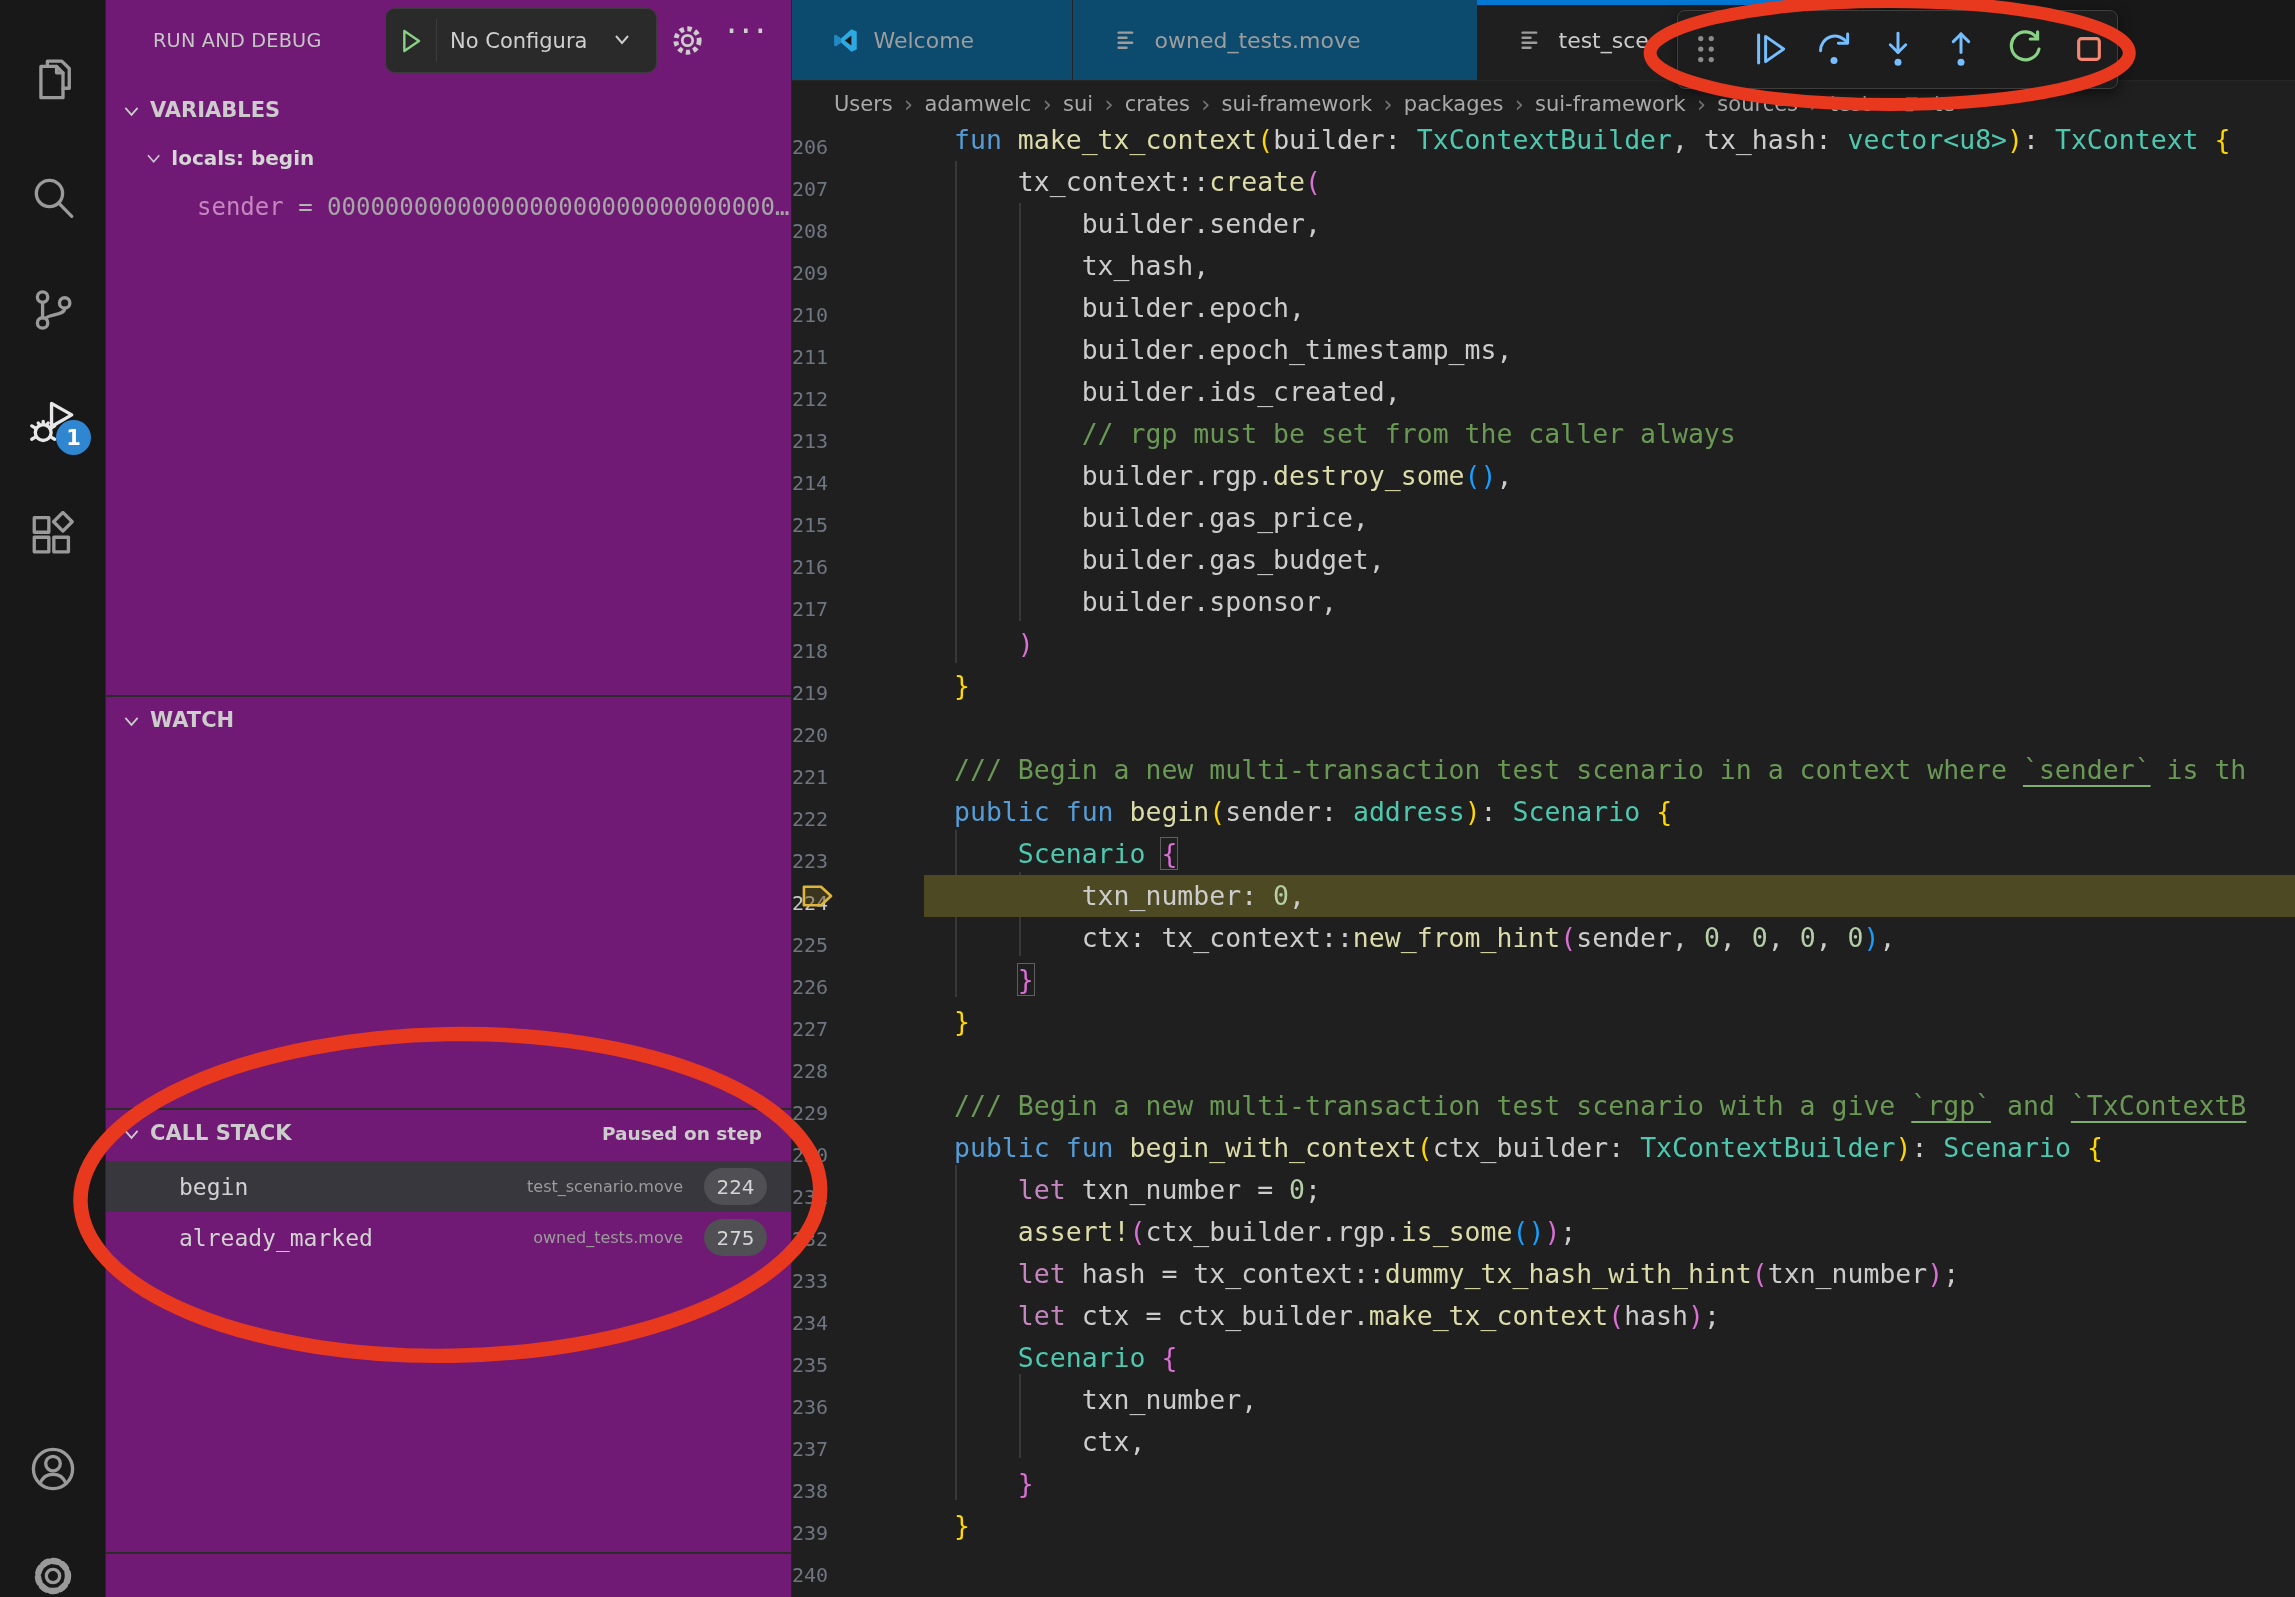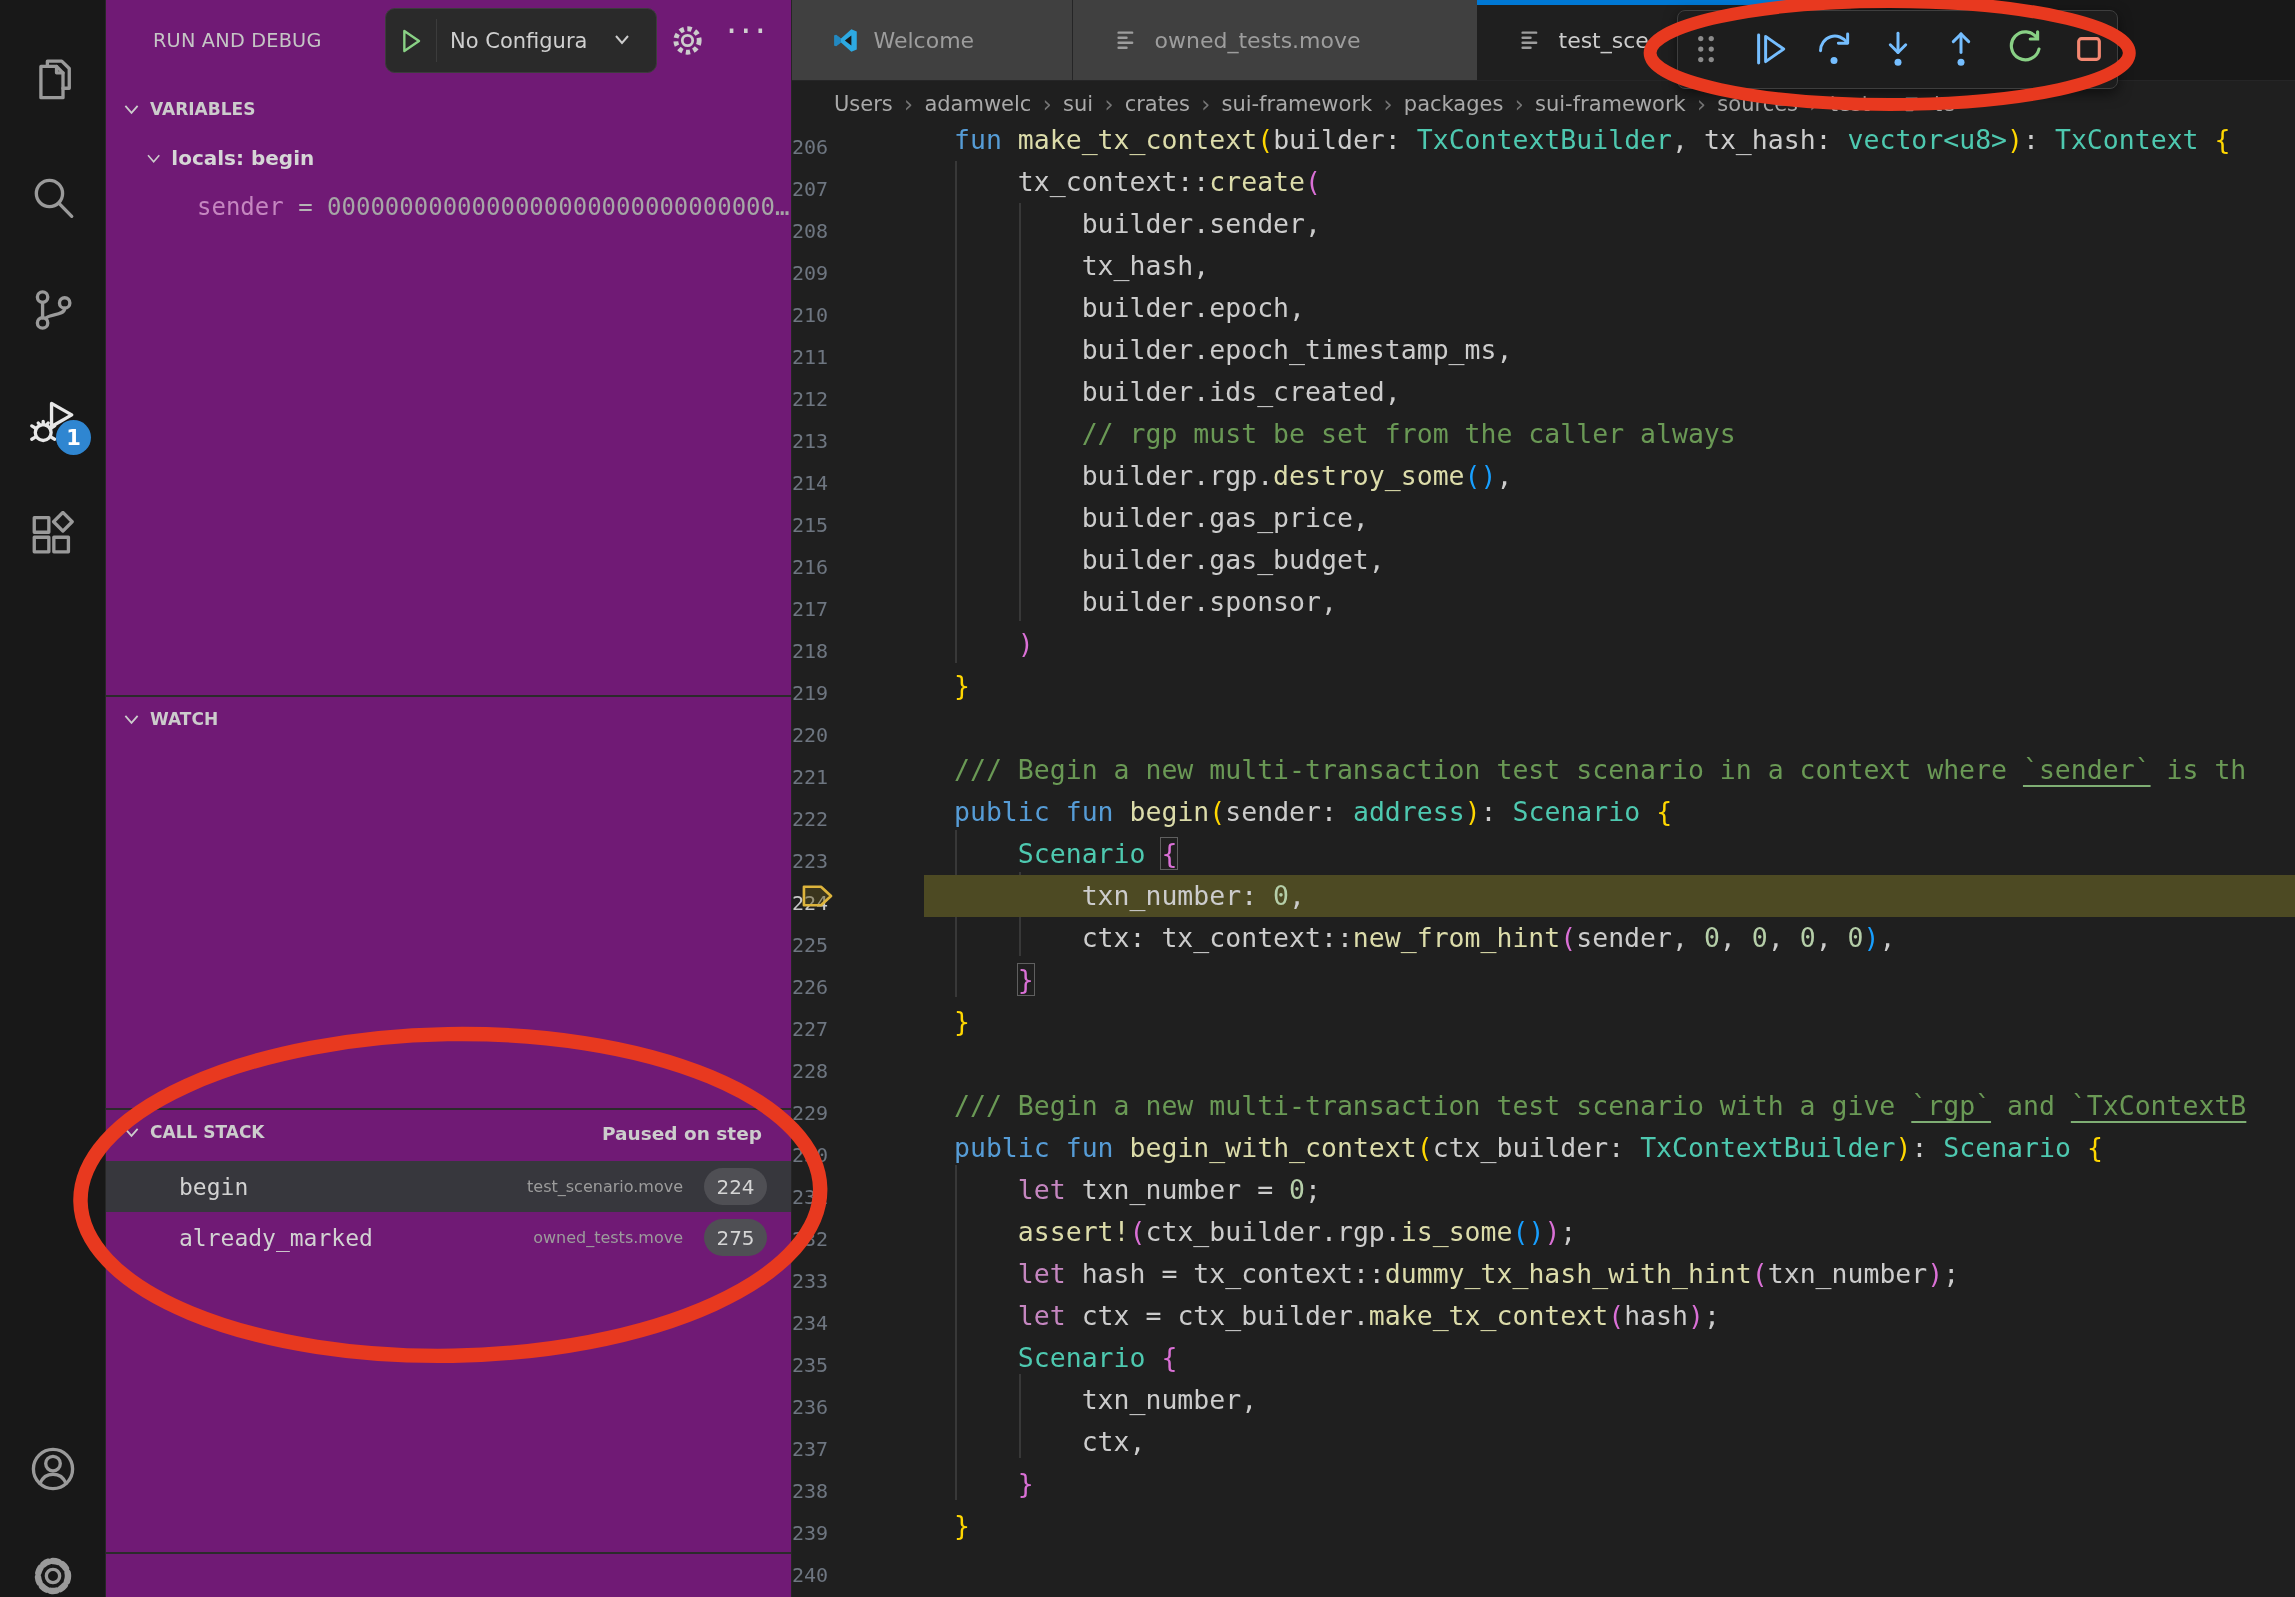--- a/index.html
+++ b/index.html
@@ -12,39 +12,39 @@
     font-size:21px;font-weight:bold;display:flex;align-items:center;justify-content:center;}
   
   #sidebar{position:absolute;left:105px;top:0;width:686px;height:1597px;background:#701a75;overflow:hidden;z-index:4;}
   .panel-title{position:absolute;left:48px;top:29px;font-size:19.3px;color:#c5c5c5;letter-spacing:0.2px;}
   #cfg{position:absolute;left:280px;top:8px;width:270px;height:63px;background:#2a2a2a;border:1.6px solid #3c3c3c;border-radius:9.7px;display:flex;align-items:center;}
   #cfg .play{width:50px;display:flex;justify-content:center;border-right:1.6px solid #3c3c3c;height:43px;align-items:center;}
   #cfg .cfg-label{color:#cfcfcf;font-size:21px;margin-left:13px;width:158px;overflow:hidden;white-space:nowrap;}
   #cfg .chev{margin-left:1.6px;}
   .hdr-gear{position:absolute;left:563px;top:21px;width:39px;height:39px;}
   .hdr-dots{position:absolute;left:621px;top:11.3px;font-size:35px;color:#cfcfcf;letter-spacing:3.2px;}
-  .section-h{position:absolute;display:flex;align-items:center;gap:8px;color:#cccccc;font-weight:bold;font-size:17px;}
+  .section-h{position:absolute;display:flex;align-items:center;gap:8px;color:#cccccc;font-weight:bold;font-size:21px;}
   .divider{position:absolute;left:0;width:686px;height:1.6px;background:#2b2b2b;}
   .treerow{position:absolute;display:flex;align-items:center;gap:8px;color:#d6d6d6;}
   .mono{font-family:"DejaVu Sans Mono","Liberation Mono",monospace;}
   #var-entry{position:absolute;left:92px;top:193px;font-size:24px;white-space:nowrap;}
   #var-entry .vn{color:#c586c0;} #var-entry .veq{color:#b5b5b5;} #var-entry .vv{color:#a6a6a6;}
   #cs-status{position:absolute;right:29px;top:1123px;font-size:18.5px;font-weight:bold;color:#cccccc;}
   #frames{position:absolute;left:0;top:1161px;width:686px;}
   .frame{height:51px;display:flex;align-items:center;padding:0 24px 0 74px;box-sizing:border-box;cursor:pointer;}
   .frame.sel{background:#37373d;}
   .frame .fname{font-size:23px;color:#d2d2d2;flex:1;}
   .frame .ffile{font-size:16px;color:#9c9c9c;margin-right:21px;}
   .frame .fline{min-width:63px;height:37px;border-radius:18.5px;background:#4f4f54;color:#d5d5d5;font-size:20px;
     display:flex;align-items:center;justify-content:center;}
   
   #editor{position:absolute;left:791px;top:0;width:1505px;height:1597px;background:#1f1f1f;border-left:1.6px solid #252525;}
   #tabbar{position:absolute;left:0;top:0;width:1505px;height:80px;background:#181818;border-bottom:1.6px solid #252526;z-index:3;}
   .tab{position:absolute;top:0;height:80px;display:flex;align-items:center;gap:14.5px;box-sizing:border-box;padding-left:40px;
-    border-right:1.6px solid #252526;color:#9d9d9d;font-size:22px;cursor:pointer;background:#404040;}
+    border-right:1.6px solid #252526;color:#9d9d9d;font-size:22px;cursor:pointer;background:#0c4a6e;}
   .tab.active{background:#1f1f1f;color:#cccccc;border-right:none;}
   .tab.active .topline{position:absolute;left:0;top:0;right:0;height:4.8px;background:#0078d4;}
   #breadcrumbs{position:absolute;left:0;top:80px;width:1505px;height:48px;background:#1f1f1f;display:flex;align-items:center;
     padding-left:42px;box-sizing:border-box;gap:11.3px;font-size:21px;color:#a9a9a9;white-space:nowrap;z-index:2;overflow:hidden;}
   .bc-sep{color:#757575;font-size:22.5px;}
   .bc-item{cursor:pointer;}
   
   #code{position:absolute;left:0;top:119px;width:1505px;z-index:1;}
   .code-row{position:relative;display:flex;height:42px;}
   .ln{width:98px;flex:none;text-align:left;font-family:"DejaVu Sans Mono",monospace;font-size:20px;line-height:42px;color:#6e7681;margin-top:7px;}

